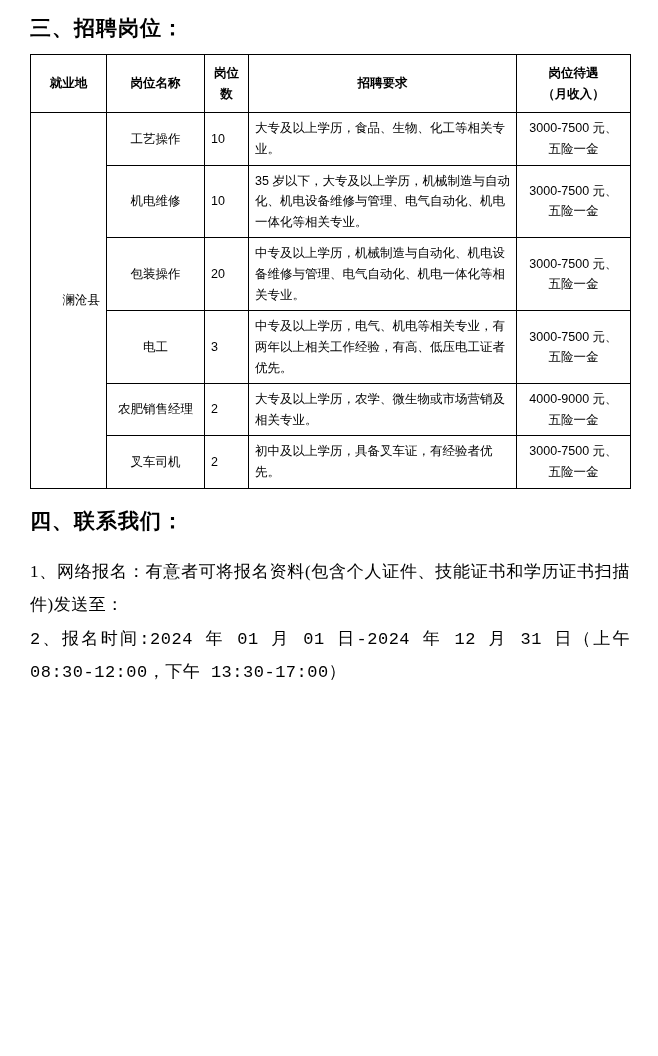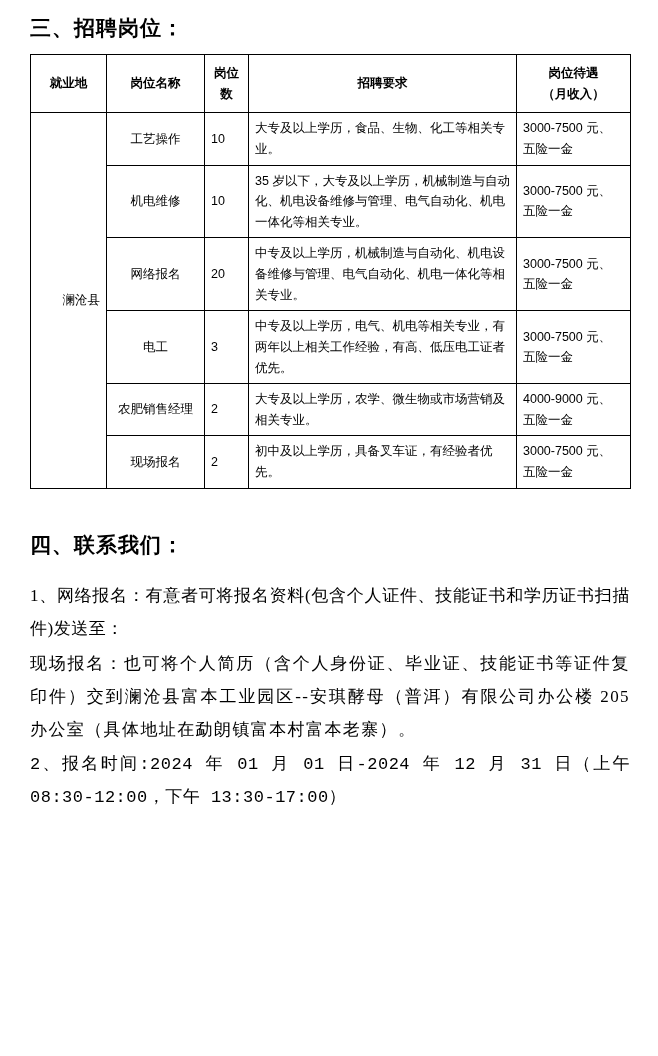--- a/index.html
+++ b/index.html
@@ -22,21 +22,21 @@
     padding: 8px 18px 10px 26px;
   }
   h2.section-heading {
     font-family: "Liberation Sans", "DejaVu Sans", sans-serif;
     font-size: 21px;
     font-weight: bold;
     letter-spacing: 1px;
     margin: 6px 0 12px 4px;
   }
   h2.section-heading.second {
-    margin-top: 42px;
+    margin-top: 18px;
     margin-bottom: 20px;
   }
   table.jobs {
     border-collapse: collapse;
     width: 600px;
     margin-left: 4px;
     table-layout: fixed;
     padding-left: 8px;
   }
   table.jobs th, table.jobs td {
@@ -65,20 +65,21 @@
   td.jobname {
     text-align: center;
   }
   td.num {
   }
   td.req {
     text-align: left;
     padding: 8px 8px;
   }
   td.pay {
+    text-align: center;
     line-height: 1.9;
     padding: 6px 4px;
   }
   .contact {
     margin-top: 4px;
     margin-left: 4px;
     width: 612px;
   }
   .contact p {
     font-size: 17px;
@@ -147,21 +148,21 @@
       <tr>
         <td class="jobname">机电维修</td>
         <td class="num">10</td>
         <td class="req">35 岁以下，大专及以上学历，机械制造与自动化、机电设备维修与管理、电气自动化、机电一体化等相关专业。</td>
         <td class="pay">
           <div>3000-7500 元、</div>
           <div>五险一金</div>
         </td>
       </tr>
       <tr>
-        <td class="jobname">网络报名</td>
+        <td class="jobname">包装操作</td>
         <td class="num">20</td>
         <td class="req">中专及以上学历，机械制造与自动化、机电设备维修与管理、电气自动化、机电一体化等相关专业。</td>
         <td class="pay">
           <div>3000-7500 元、</div>
           <div>五险一金</div>
         </td>
       </tr>
       <tr>
         <td class="jobname">电工</td>
         <td class="num">3</td>
@@ -174,32 +175,31 @@
       <tr>
         <td class="jobname">农肥销售经理</td>
         <td class="num">2</td>
         <td class="req">大专及以上学历，农学、微生物或市场营销及相关专业。</td>
         <td class="pay">
           <div>4000-9000 元、</div>
           <div>五险一金</div>
         </td>
       </tr>
       <tr>
-        <td class="jobname">现场报名</td>
+        <td class="jobname">叉车司机</td>
         <td class="num">2</td>
         <td class="req">初中及以上学历，具备叉车证，有经验者优先。</td>
         <td class="pay">
           <div>3000-7500 元、</div>
           <div>五险一金</div>
         </td>
       </tr>
     </tbody>
   </table>
 
   <h2 class="section-heading second">四、联系我们：</h2>
 
   <div class="contact">
     <p>1、网络报名：有意者可将报名资料(包含个人证件、技能证书和学历证书扫描件)发送至：</p>
-    <p class="wide">现场报名：也可将个人简历（含个人身份证、毕业证、技能证书等证件复印件）交到澜沧县富本工业园区--安琪酵母（普洱）有限公司办公楼 205 办公室（具体地址在勐朗镇富本村富本老寨）。</p>
     <p class="mono">2、报名时间:2024 年 01 月 01 日-2024 年 12 月 31 日（上午 08:30-12:00，下午 13:30-17:00）</p>
   </div>
 
 </div>
 
 </body></html>

